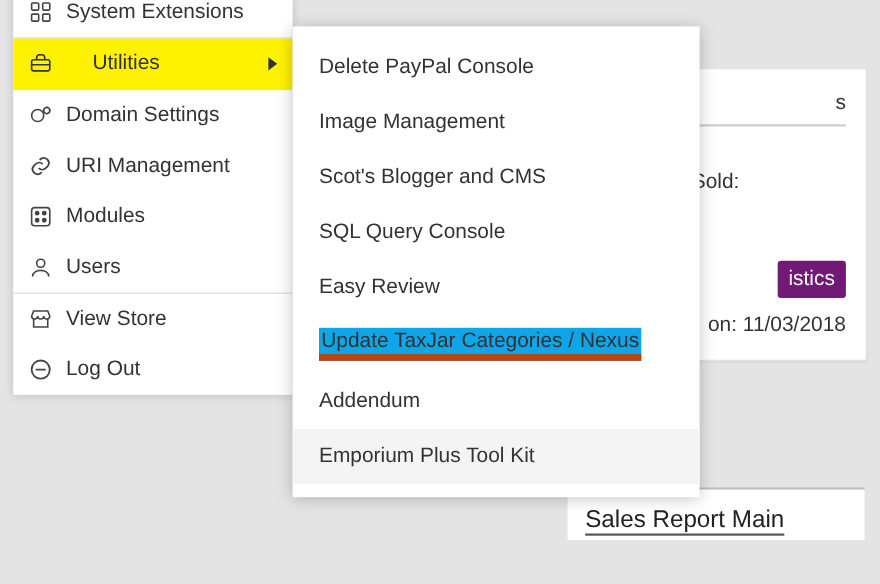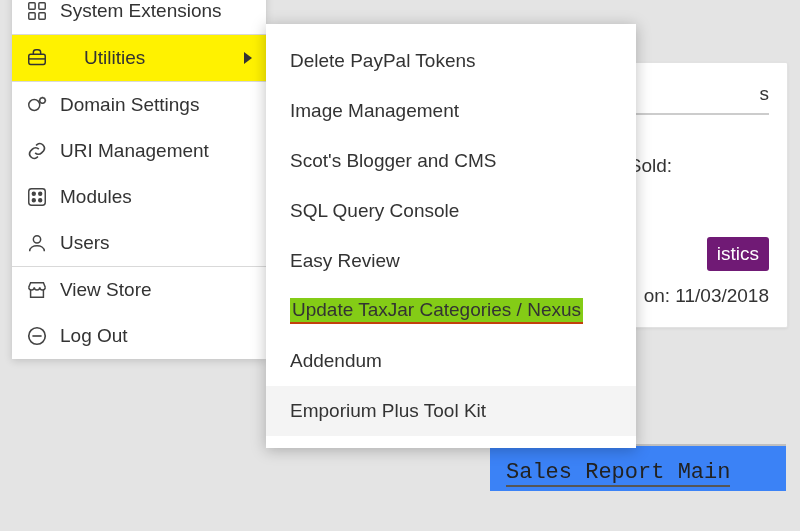--- a/index.html
+++ b/index.html
@@ -56,25 +56,25 @@
     box-shadow: 0 2px 14px rgba(0,0,0,0.25);
     padding: 12px 0;
     z-index: 50;
   }
   .sm-item {
     padding: 14px 24px;
     cursor: pointer;
     color: #333;
   }
   .sm-item.highlight {
-    background: #84cc16;
+    background: #0ea5e9;
     display: inline-block;
     margin: 6px 24px;
     padding: 2px 2px;
-    border-bottom: 2px solid #c2410c;
+    border-bottom: 6px solid #c2410c;
   }
   .sm-item.highlight-row {
     padding: 12px 24px;
   }
   .sm-item.hovered {
     background: #f4f4f4;
   }
 
   .right-panel {
     position: absolute;
@@ -108,25 +108,24 @@
   .rp-link {
     border-bottom: 2px solid #555;
     display: inline-block;
     color: #222;
     font-size: 22px;
   }
   .rp-link-area {
     position: absolute;
     right: 14px;
     bottom: 40px;
-    width: 296px;
-    background: #3b82f6;
+    width: 270px;
+    background: #ffffff;
     padding: 14px 16px 4px 16px;
     border-top: 2px solid #bfbfbf;
-    font-family: Liberation Mono, monospace;
   }
 
   svg { display: block; }
 </style>
 </head>
 <body>
 
 <div class="sidebar">
   <div class="sb-group">
     <div class="sb-item">
@@ -216,21 +215,21 @@
           <circle cx="12" cy="12" r="9"></circle>
           <line x1="7" y1="12" x2="17" y2="12"></line>
         </svg>
       </span>
       <span class="label">Log Out</span>
     </div>
   </div>
 </div>
 
 <div class="submenu">
-  <div class="sm-item">Delete PayPal Tokens</div>
+  <div class="sm-item">Delete PayPal Console</div>
   <div class="sm-item">Image Management</div>
   <div class="sm-item">Scot's Blogger and CMS</div>
   <div class="sm-item">SQL Query Console</div>
   <div class="sm-item">Easy Review</div>
   <div class="sm-item highlight-row">
     <span class="sm-item highlight" style="margin:0;padding:1px 2px;">Update TaxJar Categories / Nexus</span>
   </div>
   <div class="sm-item">Addendum</div>
   <div class="sm-item hovered">Emporium Plus Tool Kit</div>
 </div>

